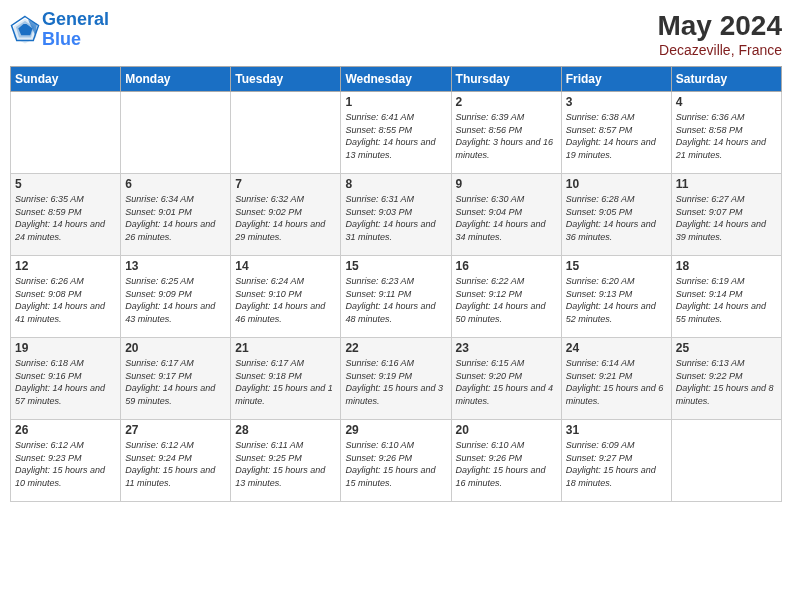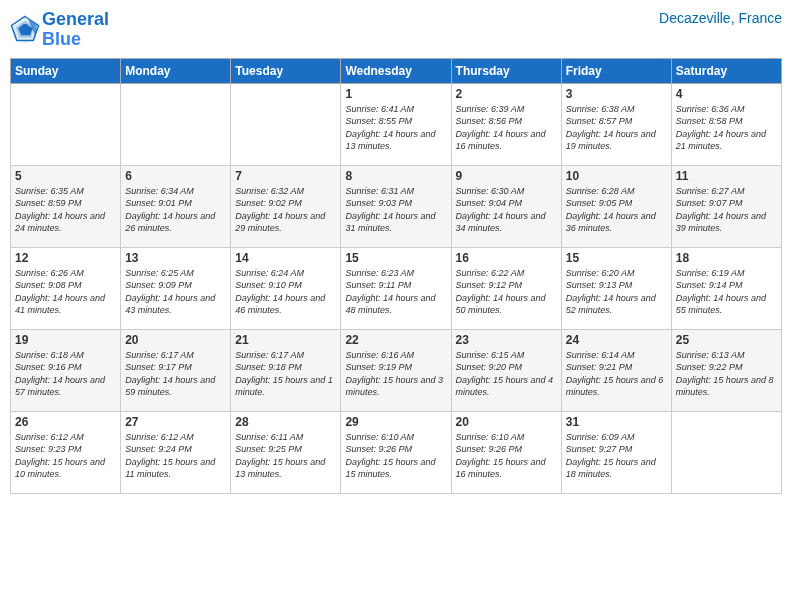--- a/index.html
+++ b/index.html
@@ -43,21 +43,21 @@
     .title-block {
       text-align: right;
     }
     .month-year {
       font-size: 28px;
       font-weight: bold;
       color: #333;
     }
     .location {
       font-size: 14px;
-      color: #0369a1;
+      color: #7f1d1d;
     }
     .calendar {
       width: 100%;
       border-collapse: collapse;
       table-layout: fixed;
     }
     .calendar thead th {
       background: #1a6fc4;
       color: #fff;
       font-size: 12px;
@@ -106,20 +106,21 @@
         <polygon points="20,8 32,16 28,30 12,30 8,16" fill="#1a6fc4" opacity="0.3"></polygon>
         <polygon points="22,12 30,18 27,27 15,27 11,18 18,12" fill="#1a6fc4"></polygon>
         <polygon points="24,6 36,12 34,28 24,6" fill="#1a6fc4" opacity="0.7"></polygon>
       </svg>
       <div class="logo-text">
         <div><span>General</span></div>
         <div><span style="color:#3b82f6;text-align:right;">Blue</span></div>
       </div>
     </div>
     <div class="title-block">
+      <div class="month-year">May 2024</div>
       <div class="location">Decazeville, France</div>
     </div>
   </div>
 
   <table class="calendar">
     <thead>
       <tr>
         <th>Sunday</th>
         <th>Monday</th>
         <th>Tuesday</th>
@@ -140,21 +141,21 @@
             <div>Sunrise: 6:41 AM</div>
             <div>Sunset: 8:55 PM</div>
             <div>Daylight: 14 hours and 13 minutes.</div>
           </div>
         </td>
           <td>
           <span class="day-num">2</span>
           <div class="day-info">
             <div>Sunrise: 6:39 AM</div>
             <div>Sunset: 8:56 PM</div>
-            <div>Daylight: 14 hours and 16 minutes.</div>
+            <div>Daylight: 3 hours and 16 minutes.</div>
           </div>
         </td>
           <td>
           <span class="day-num">3</span>
           <div class="day-info">
             <div>Sunrise: 6:38 AM</div>
             <div>Sunset: 8:57 PM</div>
             <div>Daylight: 14 hours and 19 minutes.</div>
           </div>
         </td>

